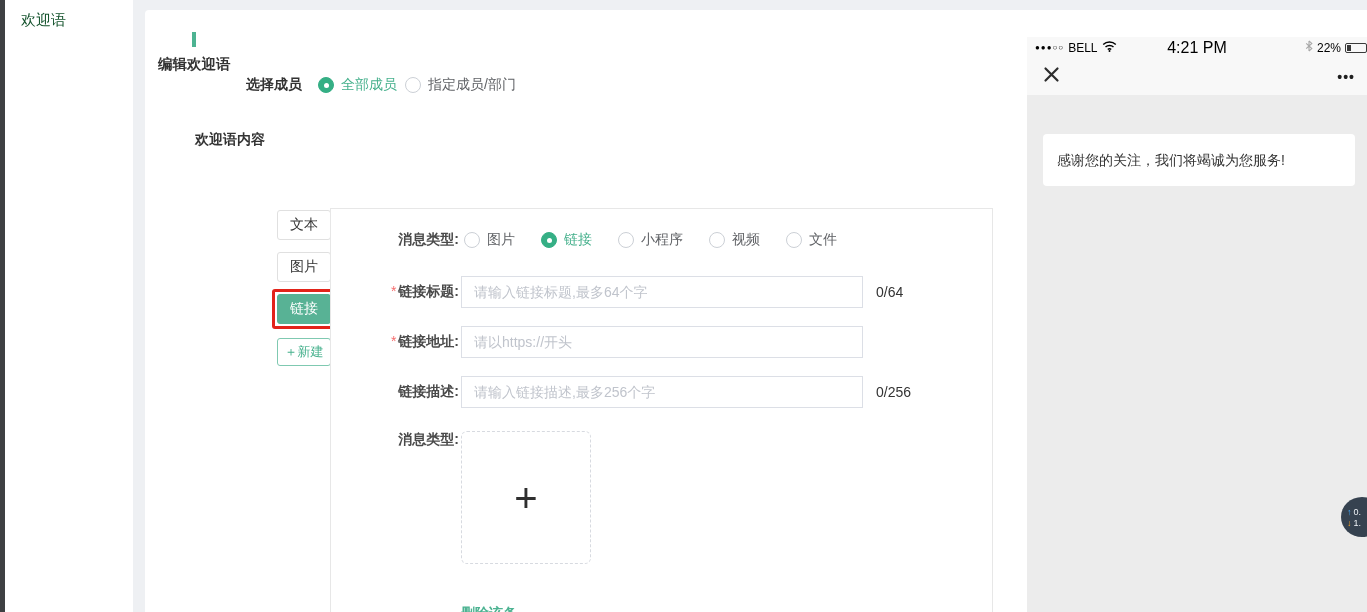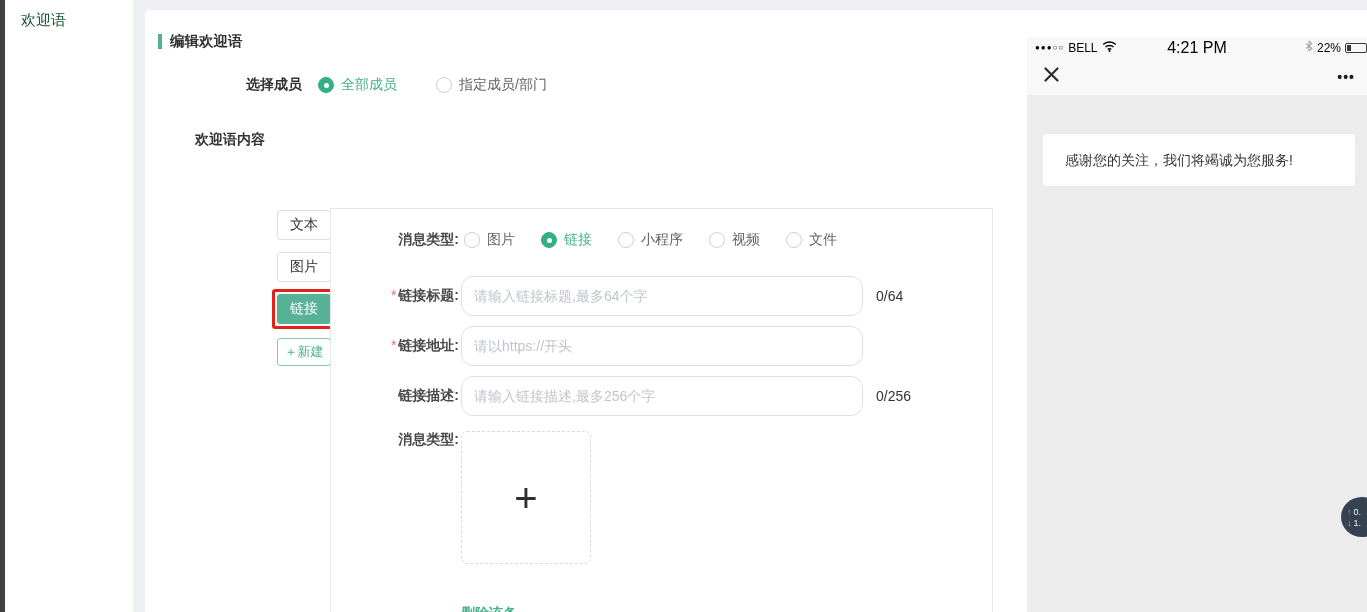--- a/index.html
+++ b/index.html
@@ -6,27 +6,27 @@
   html,body { width:1367px; height:612px; overflow:hidden; }
   body { font-family:"Liberation Sans","DejaVu Sans",sans-serif; background:#eef0f3; }
   .stage { position:relative; width:1367px; height:612px; background:#eef0f3; overflow:hidden; }
 
   .dark-strip { position:absolute; left:0; top:0; width:5px; height:612px; background:#3e4043; }
   .sidebar { position:absolute; left:5px; top:0; width:128px; height:612px; background:#fff; }
   .sidebar-item { padding:11px 16px; font-size:15px; color:#14532d; cursor:pointer; }
 
   .card { position:absolute; left:145px; top:10px; width:1222px; height:602px; background:#fff; border-radius:4px 0 0 0; }
 
-  .card-title { position:absolute; left:13px; top:22px; display:flex; align-items:center; gap:8px; }
+  .card-title { position:absolute; left:13px; top:22px; display:flex; align-items:center; gap:8px;flex-direction:column; }
   .title-bar { width:4px; height:15px; background:#4db392; display:inline-block; }
   .card-title-text { font-size:14.5px; font-weight:bold; color:#333; }
 
   .member-row { position:absolute; left:43px; top:66px; display:flex; align-items:center; }
   .form-label { width:114px; text-align:right; font-size:14px; font-weight:bold; color:#333; flex:0 0 auto; }
-  .member-opts { display:flex; align-items:center; gap:39px; margin-left:16px; }
+  .member-opts { display:flex; align-items:center; gap:8px; margin-left:16px; }
   .radio-opt { display:flex; align-items:center; gap:7px; cursor:pointer; }
   .radio { width:16px; height:16px; border-radius:50%; border:1px solid #ccd0d6; background:#fff; display:inline-flex; align-items:center; justify-content:center; flex:0 0 auto; }
   .radio.checked { background:#35af85; border-color:#35af85; }
   .radio.checked .dot { width:5px; height:5px; border-radius:50%; background:#fff; }
   .radio-text { font-size:14px; color:#606266; }
   .radio-text.green { color:#45b08c; }
 
   .content-row { position:absolute; left:38px; top:112px; display:flex; align-items:flex-start; }
   .content-label { width:82px; text-align:right; font-size:14px; font-weight:bold; color:#333; padding-top:9px; flex:0 0 auto; }
   .notice-box { margin-left:18px; width:710px; background:#eef1f5; padding:11px 16px; font-size:13px; color:#3c3c3c; line-height:27px; }
@@ -36,41 +36,41 @@
   .red-annotation { position:absolute; left:127px; top:279px; width:85px; height:40px; border:3px solid #e2231a; border-radius:3px; pointer-events:none; }
   .new-btn { position:absolute; left:132px; top:328px; width:54px; height:28px; background:#fff; border:1px solid #7fc9b1; border-radius:3px; color:#45b08c; font-size:13px; display:flex; align-items:center; justify-content:center; cursor:pointer; font-family:inherit; }
 
   .panel { position:absolute; left:185px; top:198px; width:663px; height:404px; border:1px solid #e7e7e7; border-bottom:none; background:#fff; }
   .type-row { position:absolute; left:0; top:22px; display:flex; align-items:center; width:100%; }
   .panel-label { width:128px; text-align:right; font-size:14px; font-weight:bold; color:#4a4a4a; flex:0 0 auto; }
   .type-opts { display:flex; align-items:center; gap:26px; margin-left:5px; }
   .req { color:#f56c6c; margin-right:2px; font-weight:normal; }
   .field-row { position:absolute; left:0; display:flex; align-items:center; width:100%; }
   .fr-1 { top:67px; } .fr-2 { top:117px; } .fr-3 { top:167px; }
-  .ipt { margin-left:2px; width:402px; height:40px; border:1px solid #dcdfe6; border-radius:12px; padding:0 12px; font-size:14px; color:#333; outline:none; font-family:inherit; background:#fff; }
+  .ipt { margin-left:2px; width:402px; height:32px; border:1px solid #dcdfe6; border-radius:0; padding:0 12px; font-size:14px; color:#333; outline:none; font-family:inherit; background:#fff; }
   .ipt::placeholder { color:#c0c4cc; }
   .counter { margin-left:13px; font-size:14px; color:#333; }
   .cover-row { position:absolute; left:0; top:222px; display:flex; align-items:flex-start; width:100%; }
   .upload-box { margin-left:2px; width:130px; height:133px; border:1px dashed #d7dae0; border-radius:6px; display:flex; align-items:center; justify-content:center; cursor:pointer; background:#fff; }
   .plus-glyph { font-size:40px; font-weight:200; color:#2f2f2f; line-height:1; }
   .delete-link { position:absolute; left:130px; top:396px; font-size:14px; color:#4db392; cursor:pointer;font-weight:bold; }
 
   .phone { position:absolute; left:1027px; top:37px; width:340px; height:575px; }
   .status-bar { height:21px; background:#f8f8f8; display:flex; align-items:center; padding-left:8px; position:relative; font-size:12px; color:#000; }
   .sb-left { display:flex; align-items:center; gap:4px; }
   .sb-dots { font-size:8px; letter-spacing:1px; color:#000; }
   .sb-carrier { font-size:12px; }
   .sb-time { position:absolute; left:50%; transform:translateX(-50%); font-size:16px; font-weight:500; }
   .sb-right { margin-left:auto; display:flex; align-items:center; gap:4px; }
   .battery { width:22px; height:10px; border:1px solid #3a3a3a; border-radius:2px; position:relative; display:inline-block; }
   .battery .fill { position:absolute; left:1px; top:1px; bottom:1px; width:4px; background:#3a3a3a; }
   .nav-bar { height:37px; background:#f8f8f8; display:flex; align-items:center; justify-content:space-between; padding:0 12px 0 16px; }
   .more-dots { font-size:14px; font-weight:bold; color:#1f1f1f; letter-spacing:1px; cursor:pointer; }
   .chat { position:absolute; left:0; top:58px; width:100%; height:517px; background:#ececec; }
-  .bubble { position:absolute; left:16px; top:39px; width:312px; background:#fff; border-radius:4px; padding:16px 22px; font-size:14px; color:#333; line-height:1.45; }
+  .bubble { position:absolute; left:16px; top:39px; width:312px; background:#fff; border-radius:4px; padding:16px 14px; font-size:14px; color:#333; line-height:1.45; }
 
   .net-badge { position:absolute; left:1341px; top:497px; width:42px; height:40px; border-radius:50%; background:rgba(43,55,70,0.94); display:flex; flex-direction:column; align-items:flex-start; justify-content:center; gap:1px; padding-left:6px; font-size:9px; color:#eef2f6; }
   .net-row { display:flex; align-items:center; gap:2px; white-space:nowrap; }
   .arrow-up { color:#42a5f5; } .arrow-down { color:#ffa726; }
 </style>
 </head>
 <body>
 
 <div class="stage">
 

